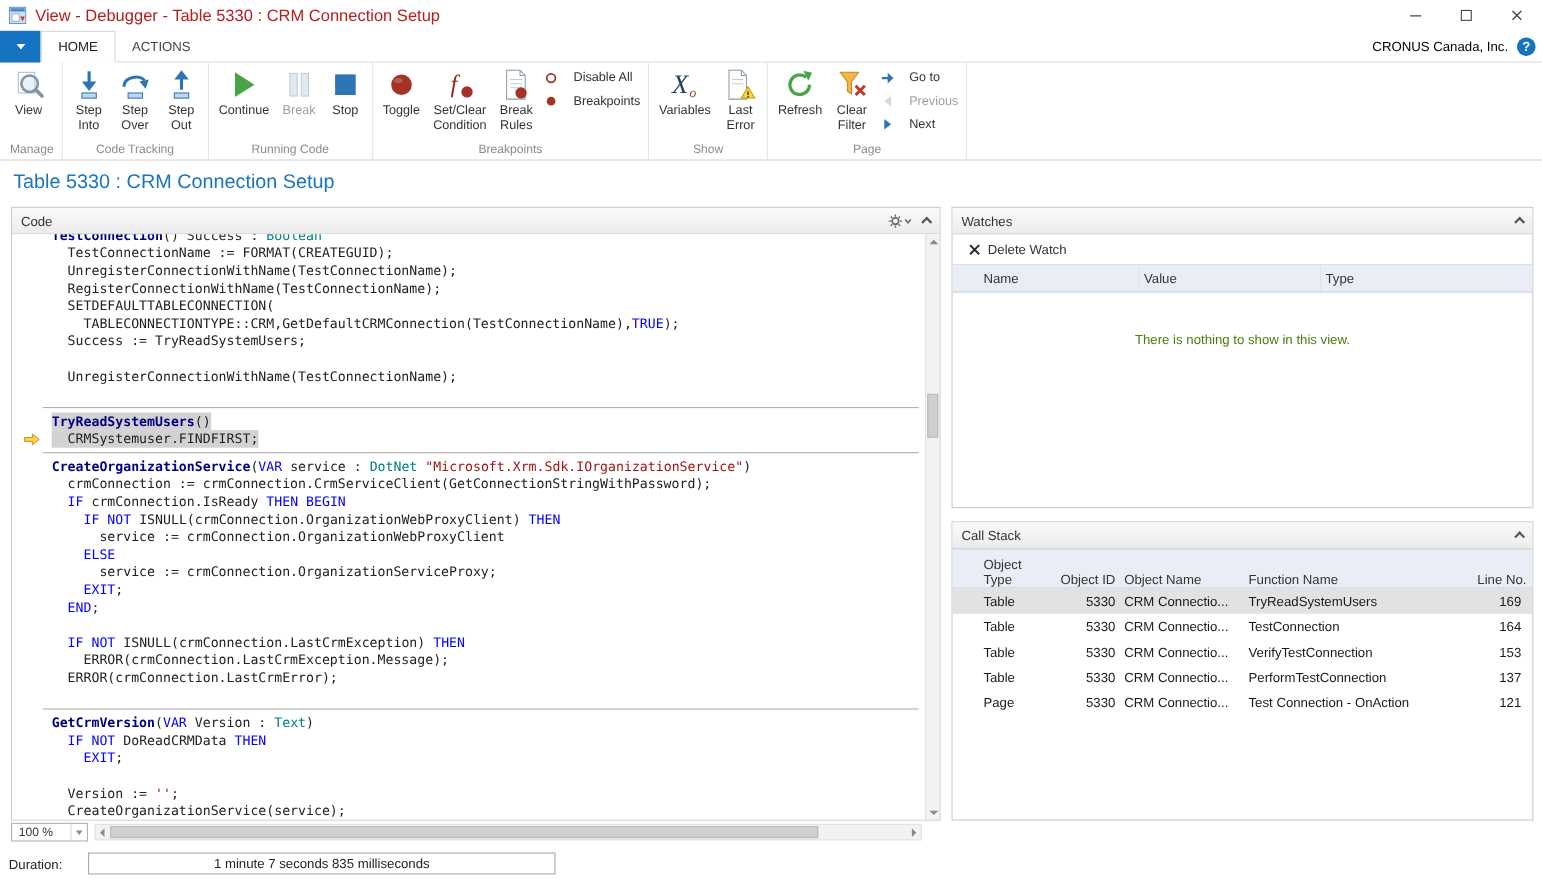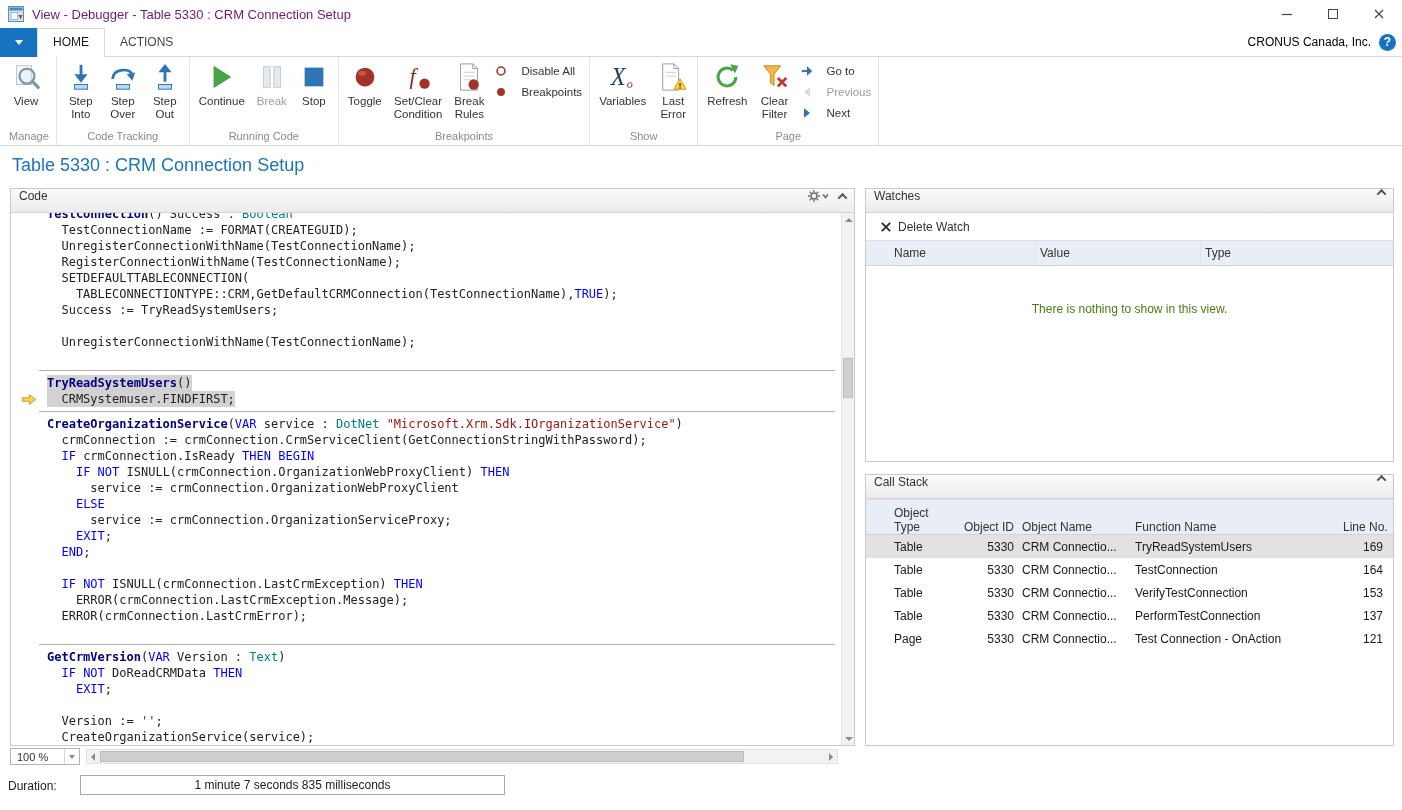--- a/index.html
+++ b/index.html
@@ -5,21 +5,21 @@
   *{margin:0;padding:0;box-sizing:border-box}
   html,body{width:1402px;height:810px}
   body{position:relative;overflow:hidden;background:#fff;color:#222;
        font-family:"Liberation Sans","DejaVu Sans",sans-serif;font-size:12px}
 
   
   .titlebar{position:absolute;top:0;left:0;right:0;height:28px;background:#fff;
             display:flex;align-items:center;padding-left:8px}
   .tb-icon{width:16px;height:16px;margin-right:8px;flex:0 0 16px}
   .tb-icon svg{width:16px;height:16px;display:block}
-  .tb-title{font-size:13px;color:#701a75;white-space:nowrap}
+  .tb-title{font-size:15px;color:#b91c1c;white-space:nowrap}
   .win-controls{position:absolute;right:0;top:0;height:28px;display:flex}
   .win-btn{width:46px;height:28px;display:flex;align-items:center;justify-content:center}
   .win-btn svg{width:12px;height:12px}
 
   
   .tabrow{position:absolute;top:28px;left:0;right:0;height:29px;display:flex;
           align-items:flex-end;border-bottom:1px solid #d9d9d9;background:#fff}
   .app-menu{width:37px;height:29px;background:var(--app-blue,#1673c1);
             display:flex;align-items:center;justify-content:center;align-self:flex-start}
   .down-tri{width:0;height:0;border-left:4px solid transparent;border-right:4px solid transparent;
@@ -52,21 +52,21 @@
   .rb-small.disabled{color:#9e9e9e}
   .rb-small.disabled .ric{opacity:.5;filter:grayscale(55%)}
 
   
   .page-title{position:absolute;top:155px;left:12px;font-size:18px;
               color:var(--accent-blue,#1b74bc);white-space:nowrap}
 
   
   .panel{position:absolute;border:1px solid #c6cacd;background:#fff}
   .panel-header{height:24px;background:linear-gradient(#fafafa,#ececec);
-                border-bottom:1px solid #d2d2d2;display:flex;align-items:flex-start;
+                border-bottom:1px solid #d2d2d2;display:flex;align-items:center;
                 padding:0 8px;font-size:12px;color:#333}
   .ph-icons{margin-left:auto;display:flex;align-items:center;gap:10px}
   .ph-icons svg{display:block}
   .chev-up{display:inline-block;width:7px;height:7px;border:solid #555;
            border-width:2px 2px 0 0;transform:rotate(-45deg) translate(-1px,1px)}
 
   
   .code-panel{left:10px;top:188px;width:845px;height:558px}
   .code-body{position:absolute;top:24px;bottom:0;left:0;right:13px;overflow:hidden;background:#fff}
   .code-lines{font-family:"DejaVu Sans Mono","Liberation Mono",monospace;font-size:12px;

